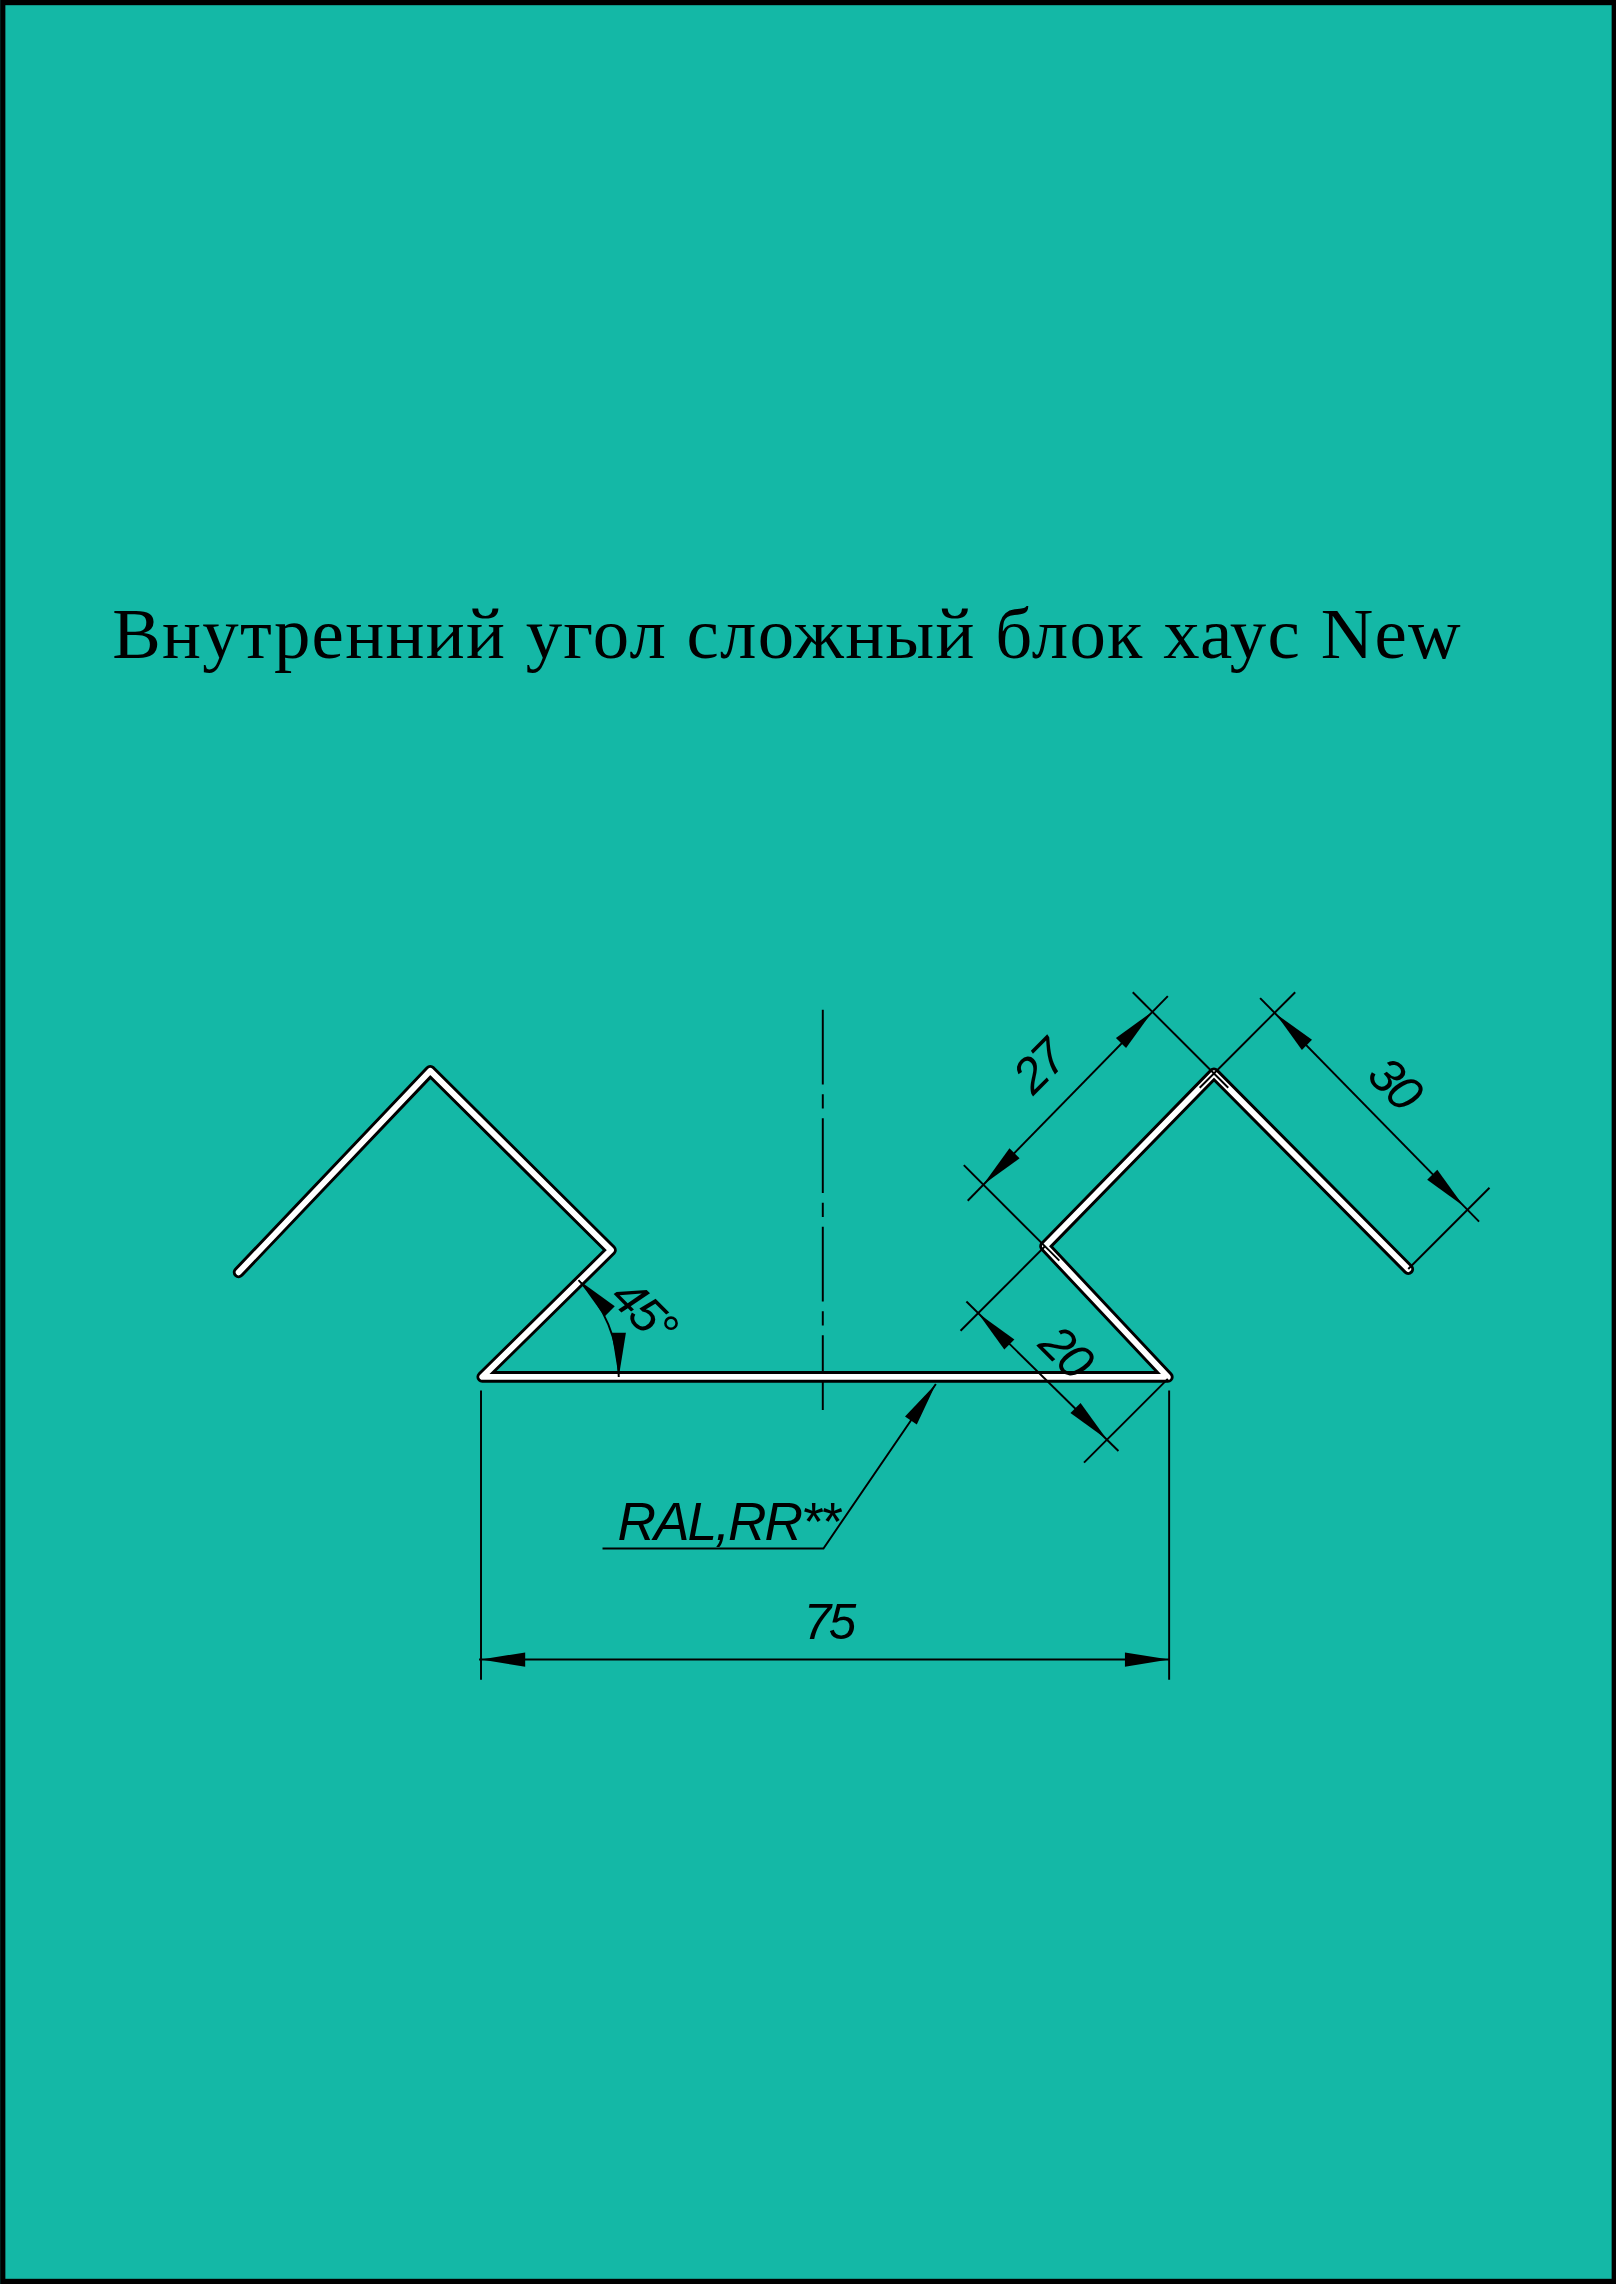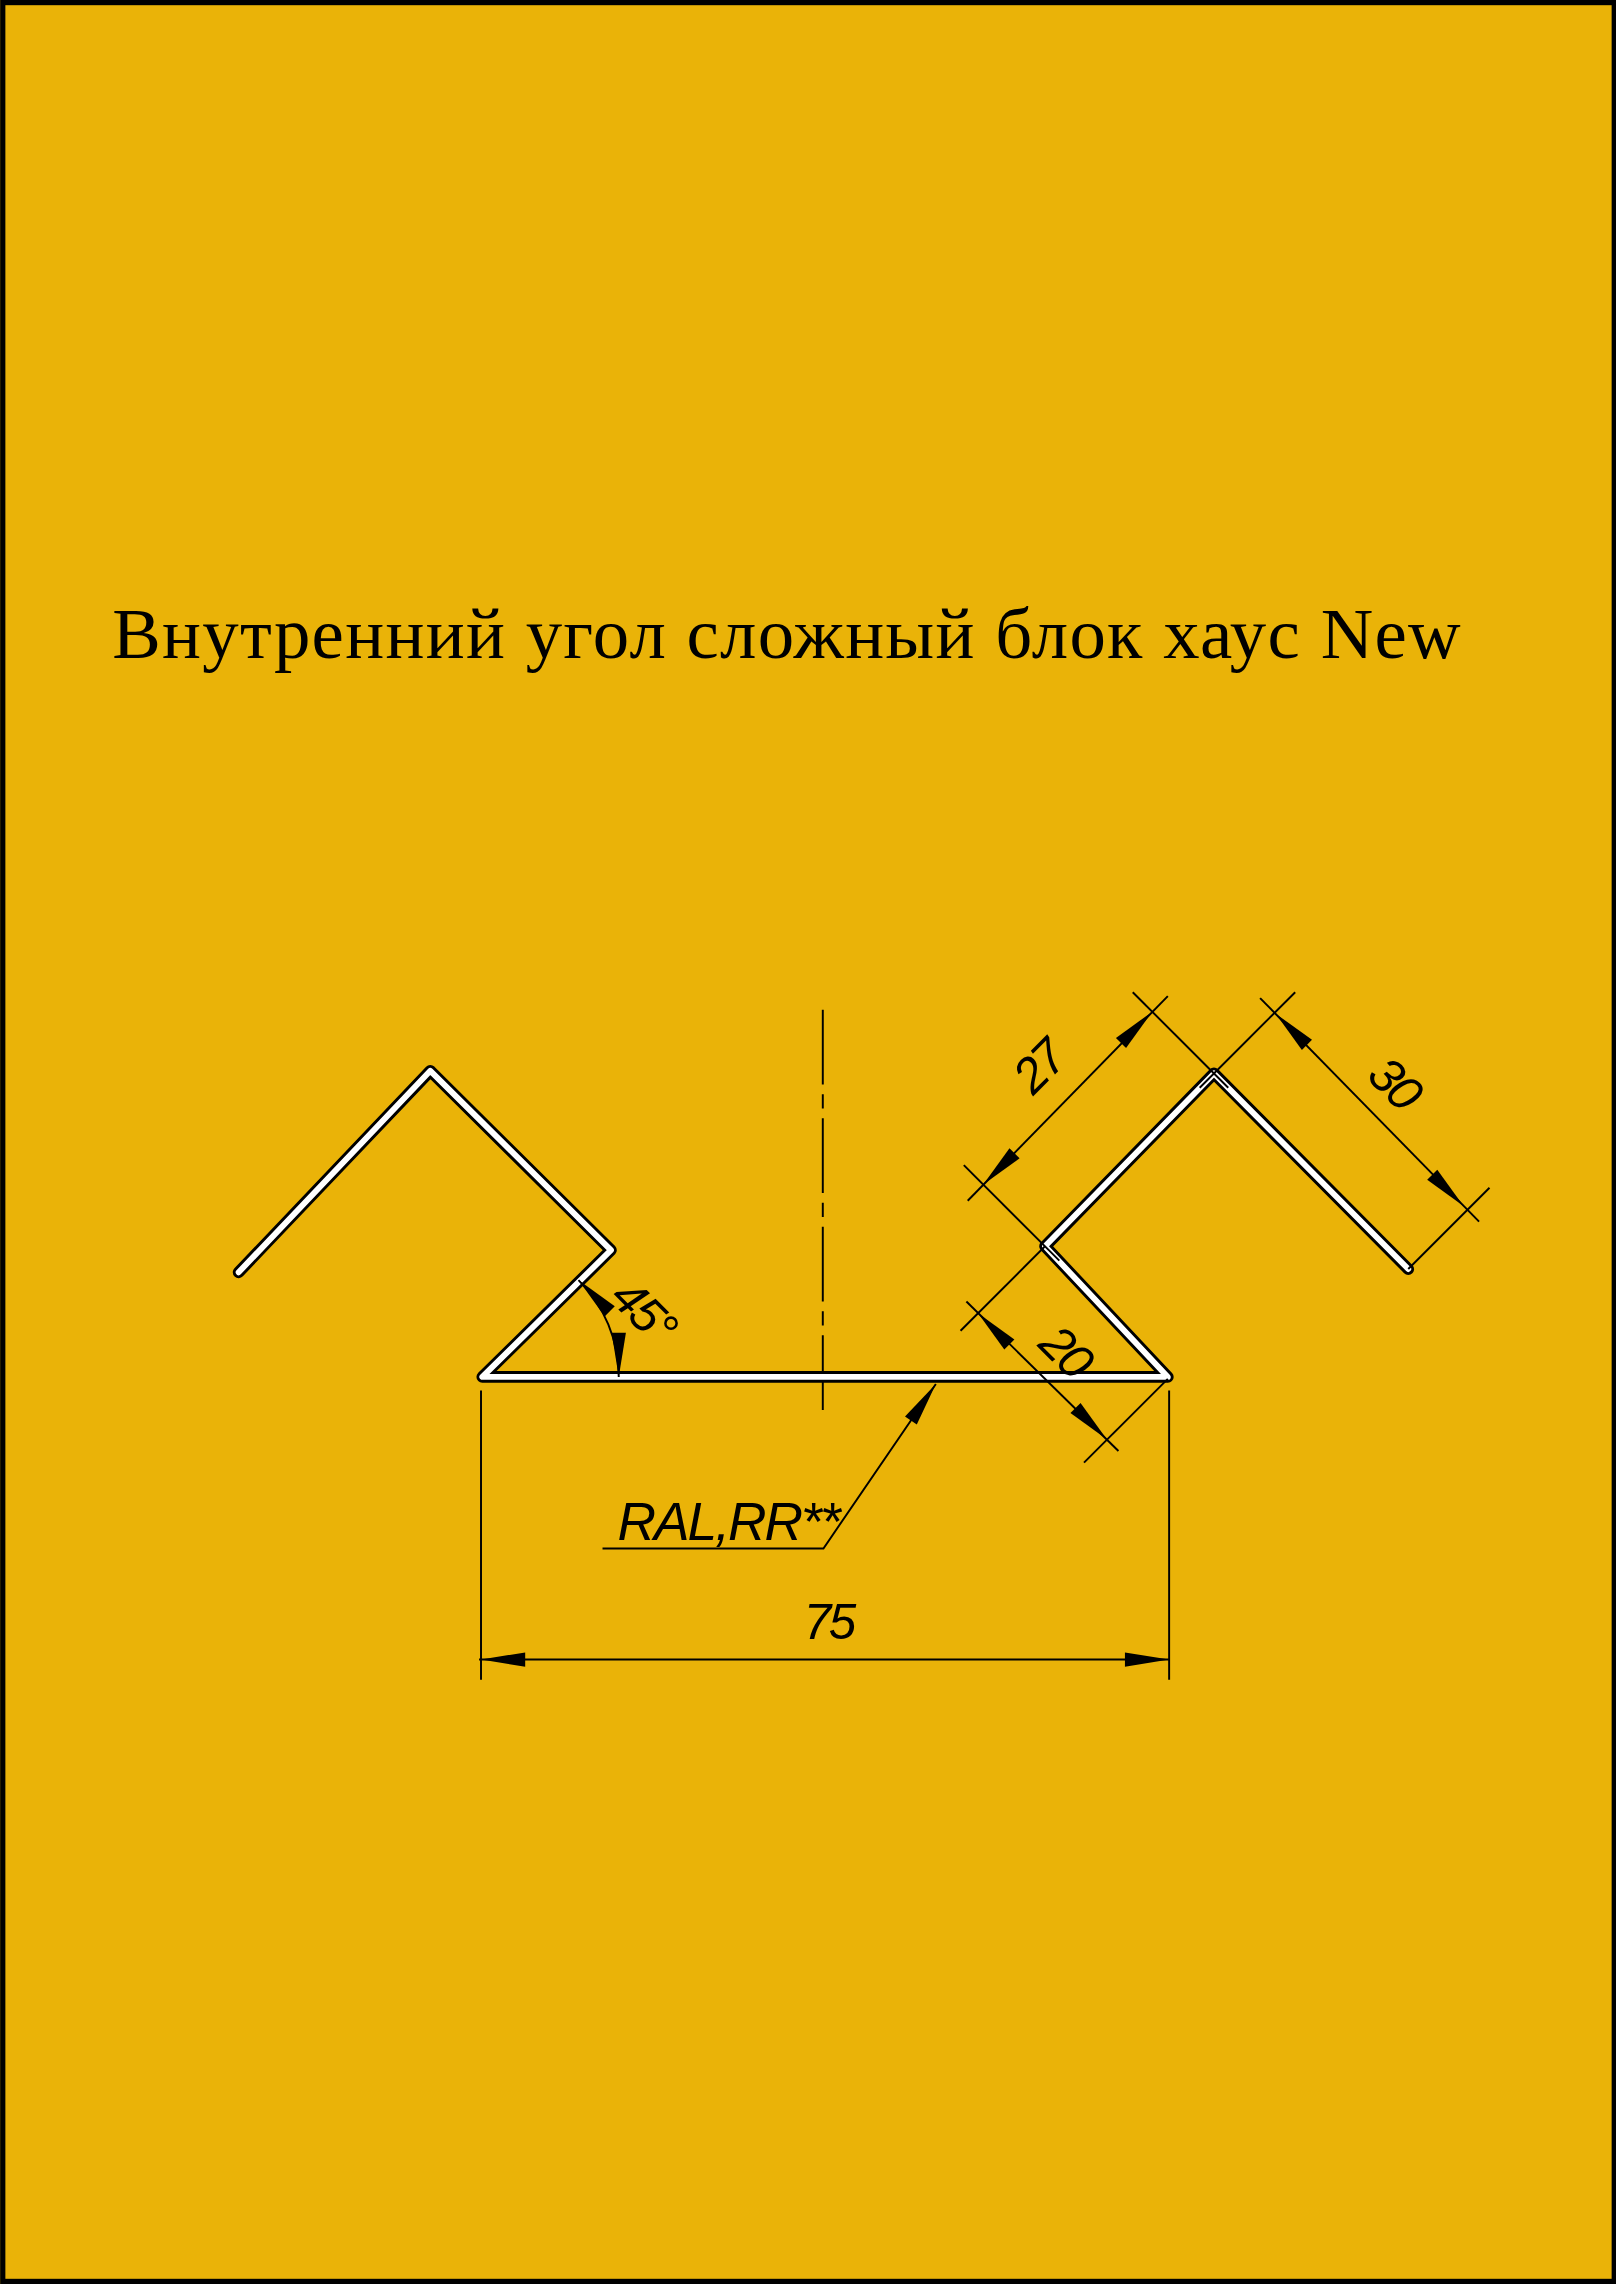--- a/index.html
+++ b/index.html
@@ -4,21 +4,21 @@
 <style>
   html, body {
     margin: 0;
     padding: 0;
     background: #ffffff;
   }
   .page {
     position: relative;
     width: 1617px;
     height: 2284px;
-    background: #eab308;
+    background: #14b8a6;
     font-family: "Liberation Sans", sans-serif;
   }
   svg { display: block; }
   .title-text {
     font-family: "Liberation Serif", serif;
     font-size: 112px;
     letter-spacing: 2px;
     fill: #000000;
   }
   .dim-text {

